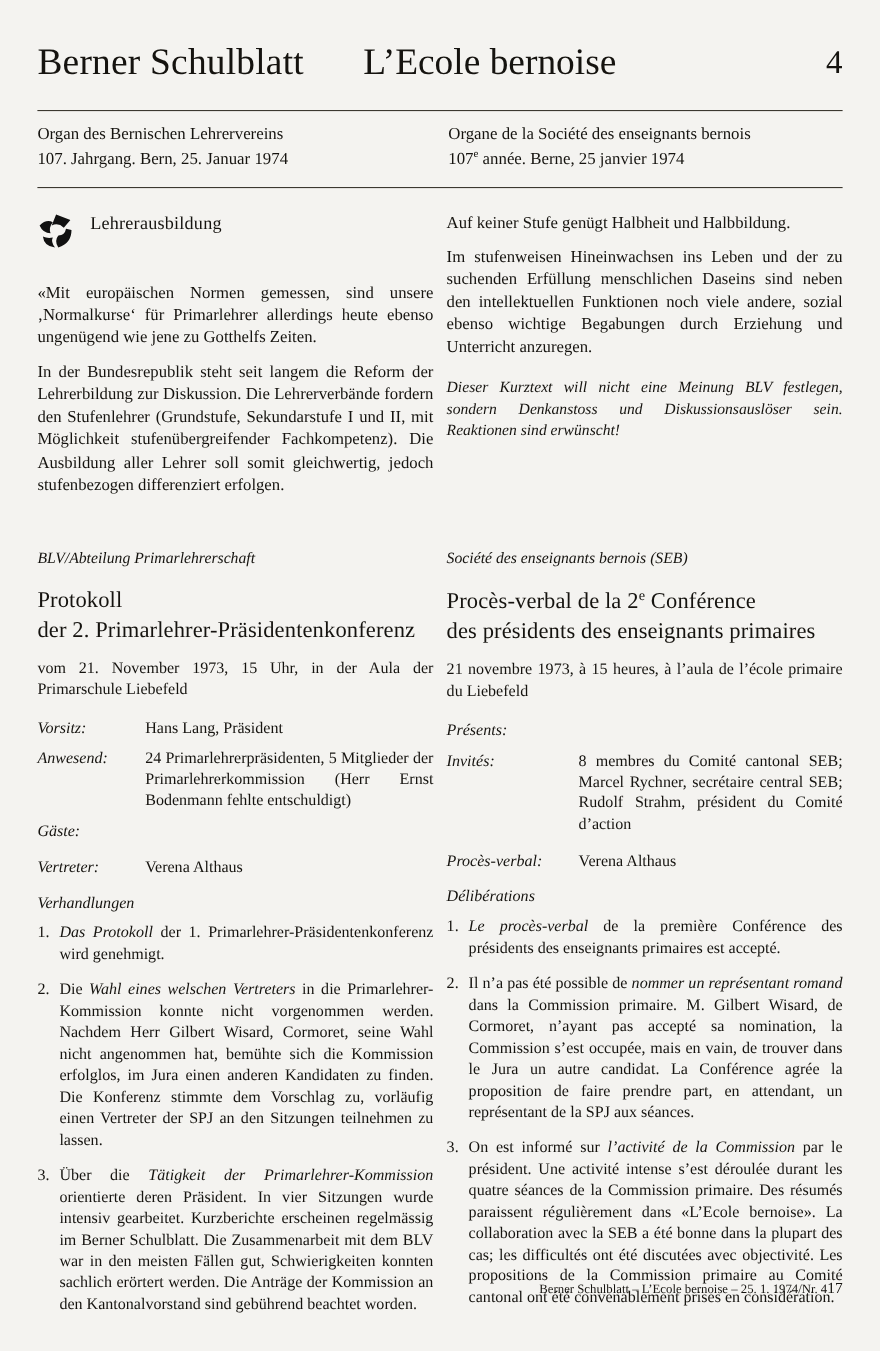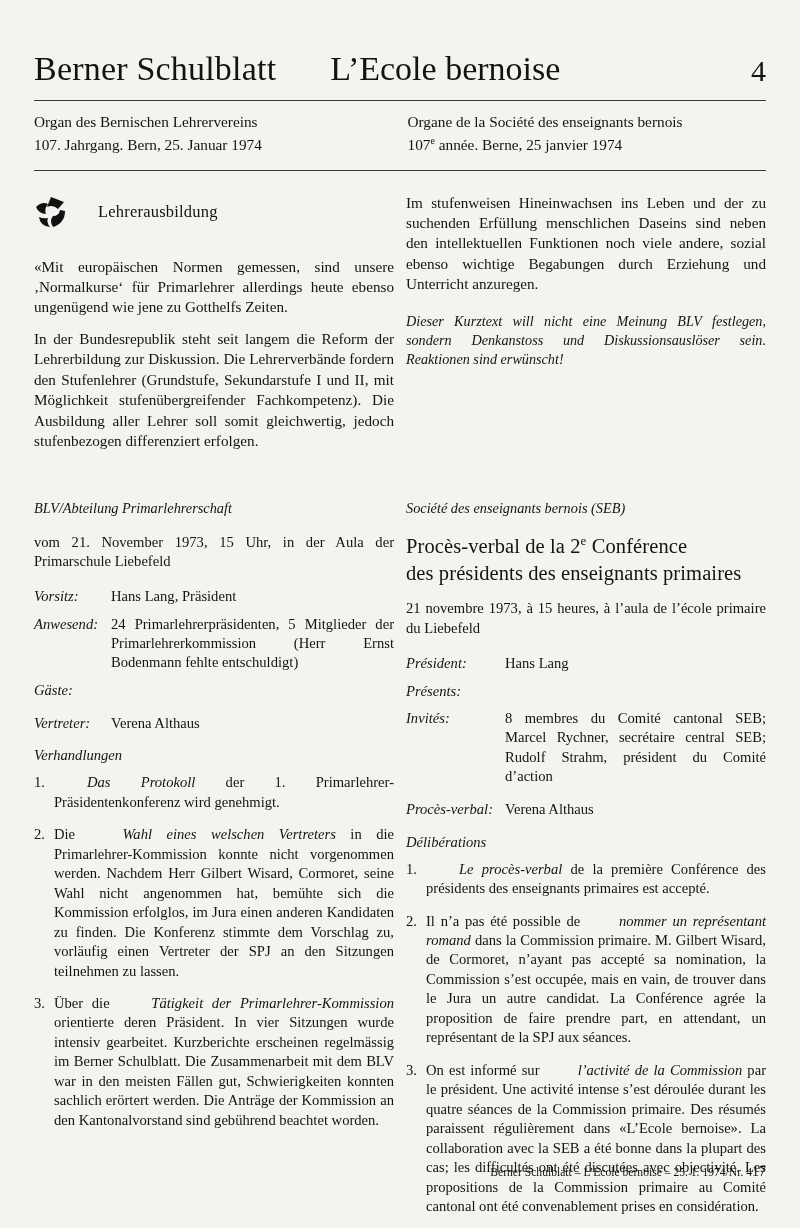--- a/index.html
+++ b/index.html
@@ -19,21 +19,21 @@
     width: 800px;
     height: 1228px;
     background: #f4f3f0;
     box-sizing: border-box;
     padding: 0 34px;
   }
 
   
   .masthead {
     display: flex;
-    align-items: flex-end;
+    align-items: center;
     justify-content: space-between;
     padding-top: 26px;
     height: 62px;
   }
   .masthead-left {
     font-size: 34px;
     letter-spacing: 0.2px;
     white-space: nowrap;
   }
   .masthead-mid {
@@ -74,22 +74,22 @@
   .columns {
     display: flex;
     margin-top: 24px;
   }
   .col-left { width: 360px; }
   .col-gap  { width: 12px; }
   .col-right{ width: 360px; }
 
   .section-head {
     display: flex;
-    align-items: center;
-    gap: 30px;
+    align-items: flex-start;
+    gap: 14px;
     margin-bottom: 26px;
     height: 38px;
   }
   .logo {
     width: 34px;
     height: 34px;
     flex: 0 0 34px;
     position: relative;
   }
   .logo svg { display: block; }
@@ -140,21 +140,21 @@
   .dl { margin: 0 0 4px 0; }
   .dl-row {
     display: flex;
     margin-bottom: 8px;
     font-size: 14.6px;
     line-height: 1.325;
   }
   .dl-row .term {
     font-style: italic;
     flex: 0 0 auto;
-    padding-right: 3px;
+    padding-right: 24px;
   }
   .dl-row .term.w-de { width: 74px; }
   .dl-row .term.w-fr { width: 96px; }
   .dl-row .val {
     flex: 1;
     text-align: justify;
   }
   .dl-row.tight { margin-bottom: 14px; }
 
   .subhead-ital {
@@ -176,21 +176,21 @@
     margin-bottom: 13px;
   }
   ol.items li .num {
     flex: 0 0 20px;
     text-align: left;
   }
   ol.items li .txt {
     flex: 1;
     text-align: justify;
   }
-  ol.items li .txt i { font-style: italic; margin-left: 33px; }
+  ol.items li .txt i { font-style: italic; }
 
   
   .footer {
     position: absolute;
     left: 34px;
     right: 34px;
     bottom: 48px;
     display: flex;
     align-items: baseline;
     justify-content: flex-end;
@@ -240,29 +240,34 @@
         </span>
         <span class="section-title">Lehrerausbildung</span>
       </div>
       <p class="body">«Mit europäischen Normen gemessen, sind unsere ‚Normalkurse‘ für Primarlehrer allerdings heute ebenso ungenügend wie jene zu Gotthelfs Zeiten.</p>
       <p class="body last">In der Bundesrepublik steht seit langem die Reform der Lehrerbildung zur Diskussion. Die Lehrerverbände fordern den Stufenlehrer (Grundstufe, Sekundarstufe I und II, mit Möglichkeit stufenübergreifender Fachkompetenz). Die Ausbildung aller Lehrer soll somit gleichwertig, jedoch stufenbezogen differenziert erfolgen.</p>
     </div>
 
     <div class="col-gap"></div>
 
     <div class="col-right">
+      <p class="body">Auf keiner Stufe genügt Halbheit und Halbbildung.</p>
       <p class="body">Im stufenweisen Hineinwachsen ins Leben und der zu suchenden Erfüllung menschlichen Daseins sind neben den intellektuellen Funktionen noch viele andere, sozial ebenso wichtige Begabungen durch Erziehung und Unterricht anzuregen.</p>
       <p class="ital">Dieser Kurztext will nicht eine Meinung BLV festlegen, sondern Denkanstoss und Diskussionsauslöser sein. Reaktionen sind erwünscht!</p>
     </div>
   </div>
 
   <div class="columns" style="margin-top:48px;">
 
     <div class="col-left">
       <div class="kicker">BLV/Abteilung Primarlehrerschaft</div>
+      <h2 class="head">
+        <span>Protokoll</span><br>
+        <span>der 2. Primarlehrer-Präsidentenkonferenz</span>
+      </h2>
       <p class="meta">vom 21. November 1973, 15 Uhr, in der Aula der Primarschule Liebefeld</p>
 
       <div class="dl">
         <div class="dl-row">
           <span class="term w-de">Vorsitz:</span>
           <span class="val">Hans Lang, Präsident</span>
         </div>
         <div class="dl-row">
           <span class="term w-de">Anwesend:</span>
           <span class="val">24 Primarlehrerpräsidenten, 5 Mitglieder der Primarlehrerkommission (Herr Ernst Bodenmann fehlte entschuldigt)</span>
@@ -299,24 +304,20 @@
     <div class="col-right">
       <div class="kicker">Société des enseignants bernois (SEB)</div>
       <h2 class="head">
         <span><span>Procès-verbal de la 2</span><span class="sup">e</span><span> Conférence</span></span><br>
         <span>des présidents des enseignants primaires</span>
       </h2>
       <p class="meta">21 novembre 1973, à 15 heures, à l’aula de l’école primaire du Liebefeld</p>
 
       <div class="dl">
         <div class="dl-row">
-          <span class="term w-fr">Président:</span>
-          <span class="val">Hans Lang</span>
-        </div>
-        <div class="dl-row">
           <span class="term w-fr">Présents:</span>
         </div>
         <div class="dl-row tight">
           <span class="term w-fr">Invités:</span>
           <span class="val">8 membres du Comité cantonal SEB; Marcel Rychner, secrétaire central SEB; Rudolf Strahm, président du Comité d’action</span>
         </div>
         <div class="dl-row">
           <span class="term w-fr">Procès-verbal:</span>
           <span class="val">Verena Althaus</span>
         </div>

